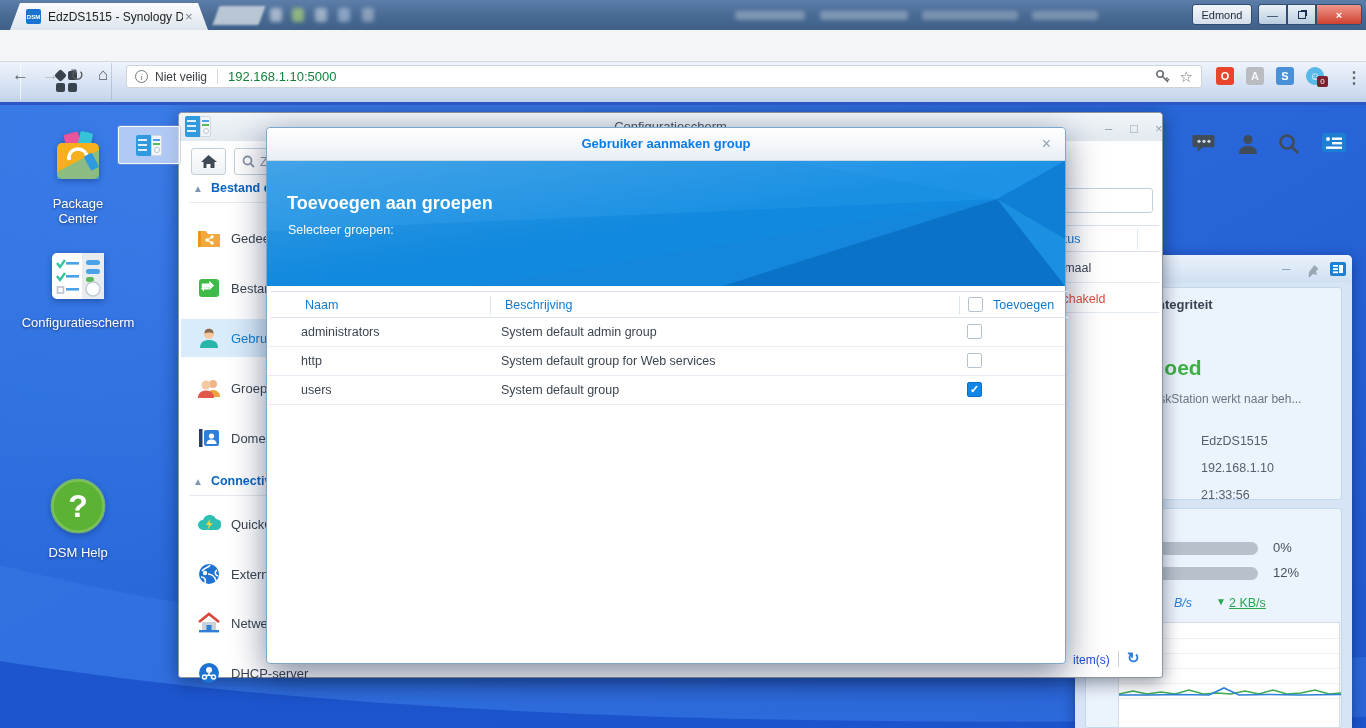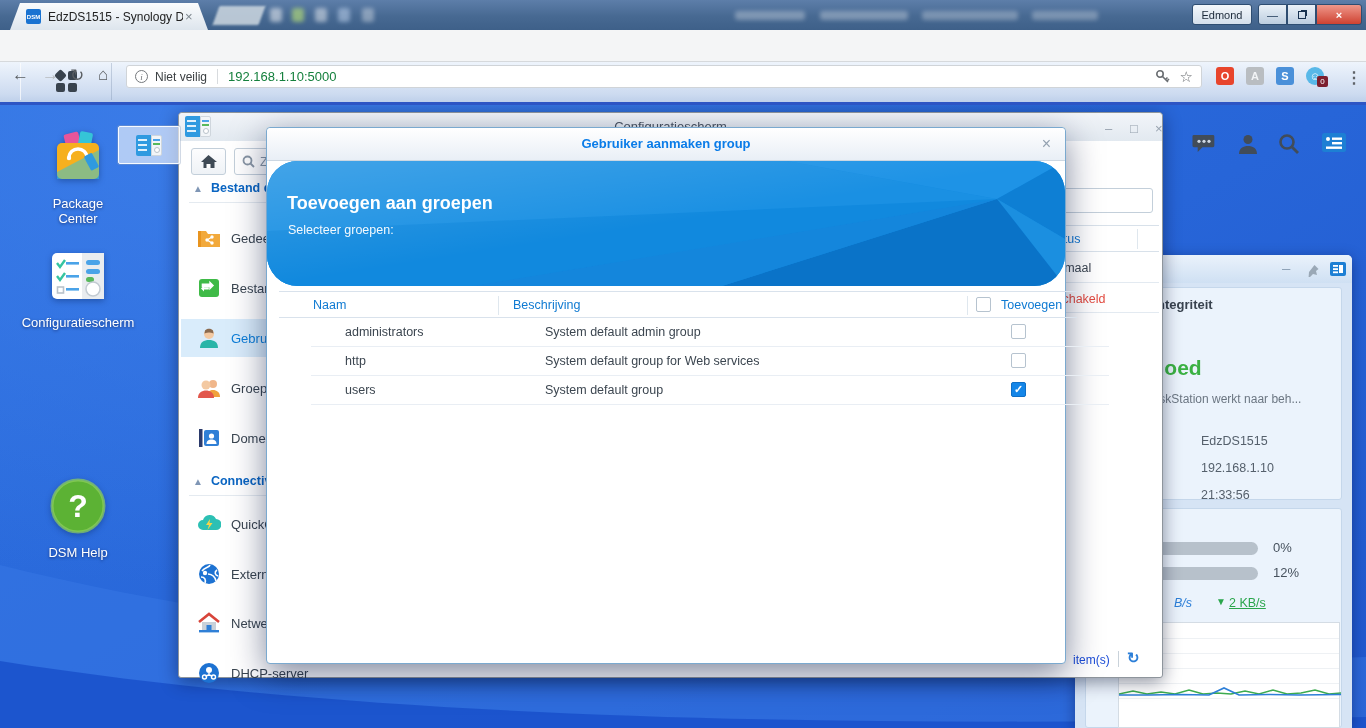--- a/index.html
+++ b/index.html
@@ -116,30 +116,30 @@
   .items-label { position:absolute; font-size:12px; color:#1d4ed8; }
   .refresh-ic { position:absolute; font-size:15px; color:#2d7fd8; font-weight:bold; }
 
   
   .dialog { left:266px; top:127px; width:800px; height:537px; background:#fff; border:1px solid #7aa9cf;
     border-radius:4px; box-shadow:0 10px 34px rgba(0,15,60,.5); }
   .dlg-titlebar { position:absolute; left:0; top:0; right:0; height:33px;
     background:linear-gradient(#ffffff,#e9eff6); border-bottom:1px solid #ccd7e2; border-radius:4px 4px 0 0; }
   .dlg-title { position:absolute; left:0; right:0; top:8px; text-align:center; font-size:13px; font-weight:bold; color:#0a7ce8; }
   .dlg-close { position:absolute; right:14px; top:7px; font-size:16px; color:#93a1b0; }
-  .banner { position:absolute; left:0; top:33px; width:798px; height:125px; overflow:hidden;border-radius:31px; }
+  .banner { position:absolute; left:0; top:33px; width:798px; height:125px; overflow:hidden; }
   .banner h2 { position:absolute; left:20px; top:32px; font-size:18px; color:#fff; }
   .banner p { position:absolute; left:21px; top:62px; font-size:12.5px; color:rgba(255,255,255,.95); }
-  .tbl-head { position:absolute; left:12px; top:163px; width:798px; height:27px; border-top:1px solid #d9e2ec;
+  .tbl-head { position:absolute; left:4px; top:163px; width:798px; height:27px; border-top:1px solid #d9e2ec;
     border-bottom:1px solid #d9e2ec; }
   .th { position:absolute; top:6px; font-size:12.5px; color:#0f7ad2; }
   .cb { position:absolute; width:15px; height:15px; background:#fff; border:1px solid #b6c3cf; border-radius:2px; }
   .cb.checked { background:#1486e8; border-color:#0f6fc6; }
   .cb.checked::after { content:"\2713"; position:absolute; left:2px; top:0px; color:#fff; font-size:11px; font-weight:bold; }
-  .row { position:absolute; left:0; width:798px; height:29px; border-bottom:1px solid #e9eef4;margin-left:44px; }
+  .row { position:absolute; left:0; width:798px; height:29px; border-bottom:1px solid #e9eef4; }
   .cell { position:absolute; top:7px; font-size:12.5px; color:#3c4650; white-space:nowrap; }
   .dlg-footer { position:absolute; left:0; top:501px; width:798px; height:35px; background:#f7f9fb;
     border-top:1px solid #d9dfe6; border-radius:0 0 4px 4px; }
   .btn { position:absolute; top:4px; height:27px; border-radius:3px; font-size:12.5px; display:flex;
     align-items:center; justify-content:center; }
   .btn.sec { background:linear-gradient(#fdfeff,#e9edf2); border:1px solid #bcc7d2; color:#3e4b59; }
   .btn.pri { background:linear-gradient(#2f95f0,#0e7ce2); border:1px solid #0a6bc8; color:#fff; }
 </style>
 </head>
 <body>

